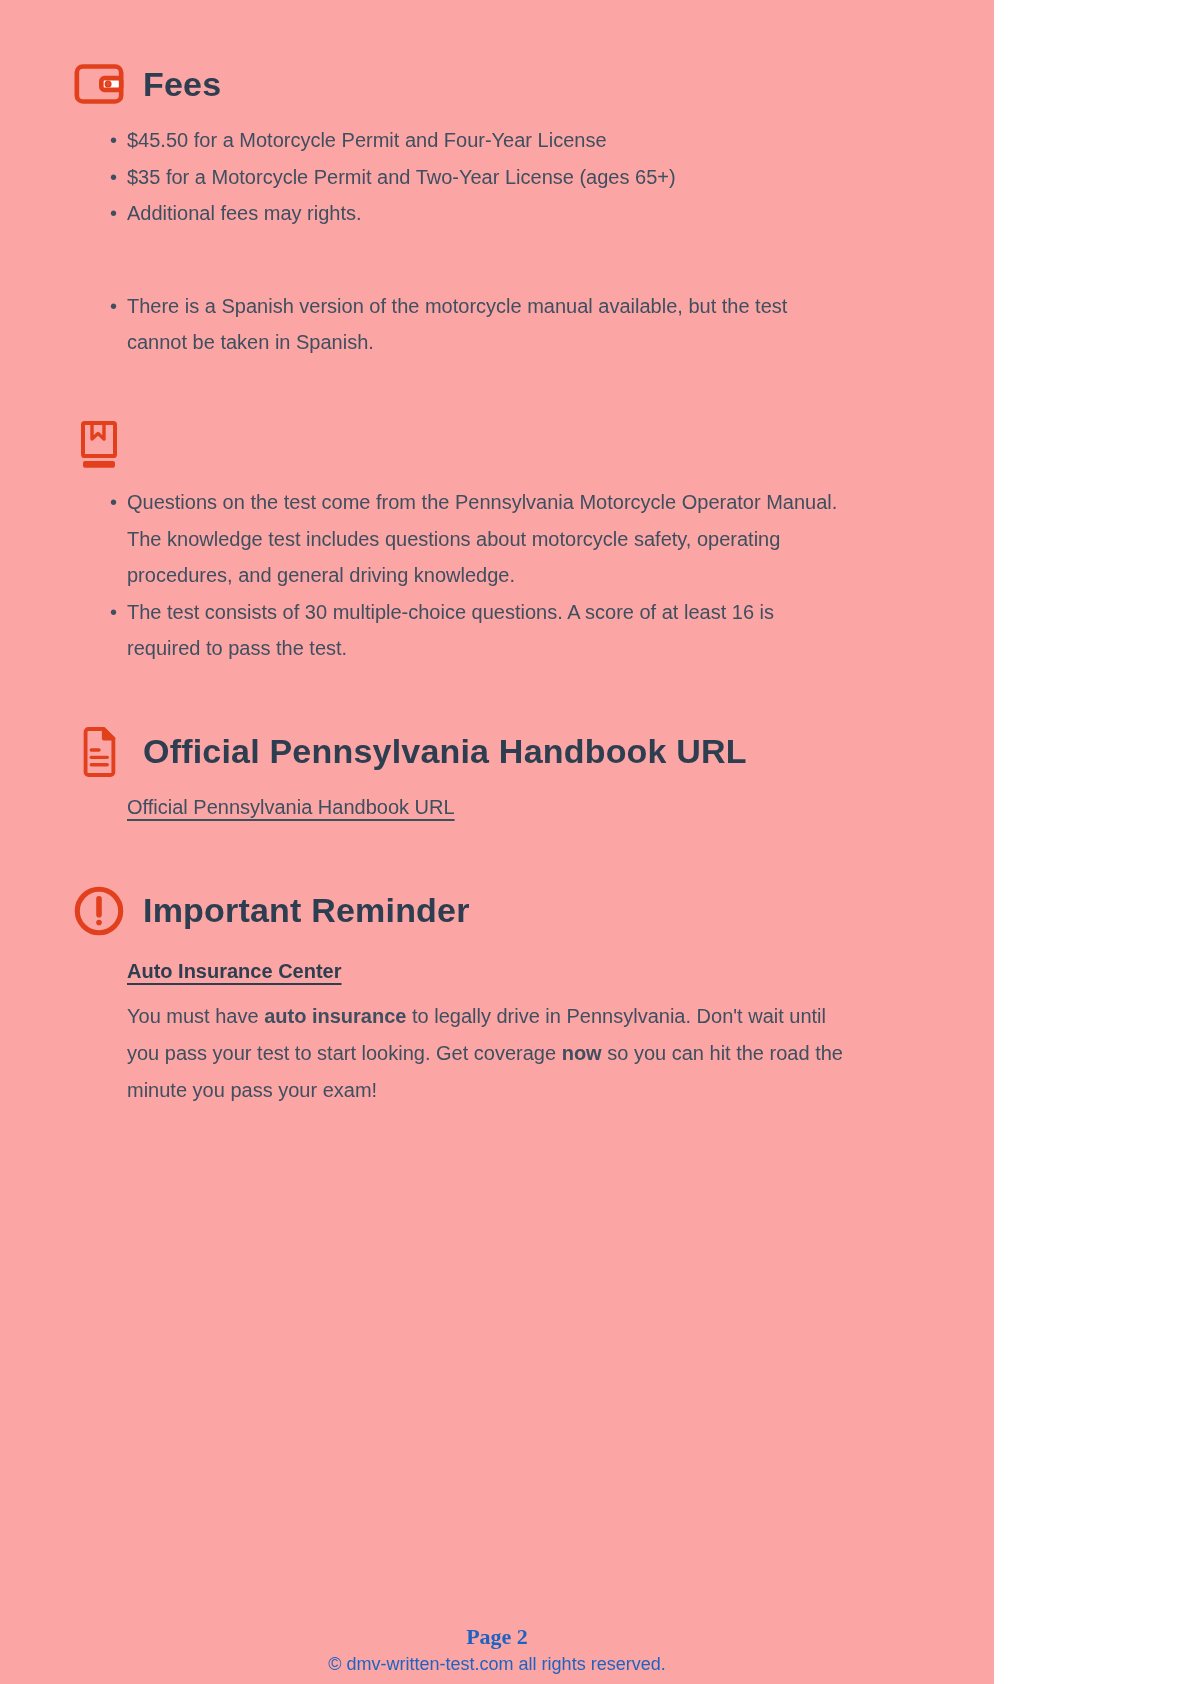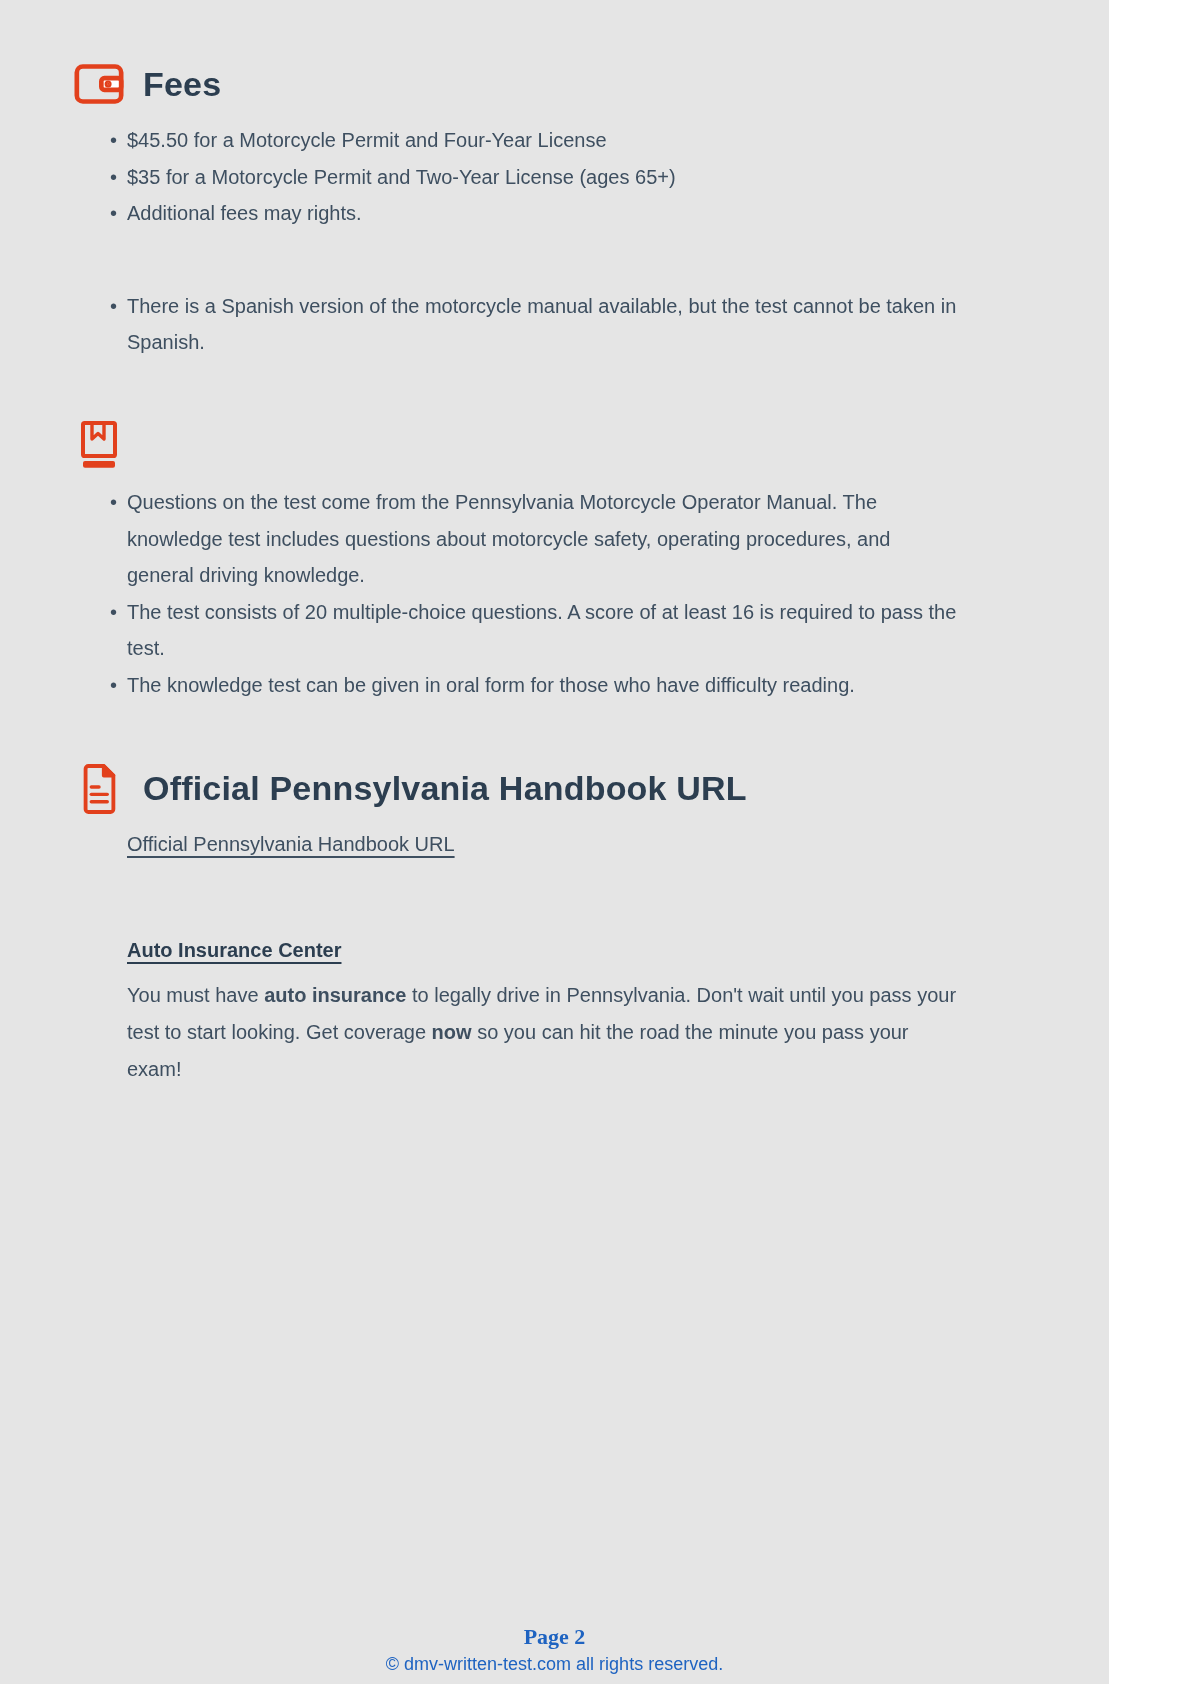--- a/index.html
+++ b/index.html
@@ -5,23 +5,23 @@
   :root{
     --accent:#E2401C;
     --heading:#2C3E50;
     --body:#3E4F60;
     --footer:#1E63C1;
   }
   *{box-sizing:border-box;}
   html,body{margin:0;padding:0;background:#fff;}
   .page{
     position:relative;
-    width:1109px;
+    width:994px;
     height:1684px;
-    background:#e5e5e5;
+    background:#fca5a5;
     overflow:hidden;
     font-family:"Liberation Sans","DejaVu Sans",sans-serif;
     color:var(--body);
   }
   .content{padding:55px 150px 0 70px;}
   .section{margin-top:56px;}
   .section:first-child{margin-top:0;}
   .section-header{display:flex;align-items:center;gap:15px;min-height:58px;}
   .icon{width:58px;height:58px;display:flex;align-items:center;justify-content:center;color:var(--accent);flex:0 0 auto;}
   .icon svg{display:block;}
@@ -72,22 +72,21 @@
         <span class="icon">
           <svg width="48" height="56" viewBox="0 0 24 28" fill="none" stroke="currentColor" stroke-width="2" stroke-linejoin="round" stroke-linecap="round">
             <rect x="4" y="2.5" width="16" height="16.5" rx="0.8"></rect>
             <path d="M8.5 2.5 V10.5 L11.5 7.8 L14.5 10.5 V2.5" stroke-width="1.7"></path>
             <rect x="4" y="21.5" width="16" height="3.4" rx="1" fill="currentColor" stroke="none"></rect>
           </svg>
         </span>
       </div>
       <ul class="bullets">
         <li>Questions on the test come from the Pennsylvania Motorcycle Operator Manual. The knowledge test includes questions about motorcycle safety, operating procedures, and general driving knowledge.</li>
-        <li>The test consists of 20 multiple-choice questions. A score of at least 16 is required to pass the test.</li>
-        <li>The knowledge test can be given in oral form for those who have difficulty reading.</li>
+        <li>The test consists of 30 multiple-choice questions. A score of at least 16 is required to pass the test.</li>
       </ul>
     </div>
 
     <div class="section">
       <div class="section-header">
         <span class="icon">
           <svg width="46" height="56" viewBox="0 0 24 28" fill="none" stroke="currentColor" stroke-width="2" stroke-linejoin="round" stroke-linecap="round">
             <path d="M5 3.5 A1.5 1.5 0 0 1 6.5 2 H14.5 L19.5 7 V24.5 A1.5 1.5 0 0 1 18 26 H6.5 A1.5 1.5 0 0 1 5 24.5 Z"></path>
             <path d="M14.5 2 V7 H19.5 Z" fill="currentColor"></path>
             <line x1="8" y1="13" x2="12" y2="13" stroke-width="1.8"></line>
@@ -96,20 +95,30 @@
           </svg>
         </span>
         <h2>Official Pennsylvania Handbook URL</h2>
       </div>
       <div class="section-body">
         <a class="doc-link">Official Pennsylvania Handbook URL</a>
       </div>
     </div>
 
     <div class="section">
+      <div class="section-header">
+        <span class="icon">
+          <svg width="56" height="56" viewBox="0 0 24 24" fill="none" stroke="currentColor" stroke-width="2.2" stroke-linecap="round">
+            <circle cx="12" cy="12" r="9.3"></circle>
+            <line x1="12" y1="6.8" x2="12" y2="13.6" stroke-width="2.4"></line>
+            <circle cx="12" cy="16.9" r="1.2" fill="currentColor" stroke="none"></circle>
+          </svg>
+        </span>
+        <h2>Important Reminder</h2>
+      </div>
       <div class="section-body" style="margin-top:0;">
         <a class="reminder-link">Auto Insurance Center</a>
       </div>
       <div class="section-body">
         <span>You must have </span><span class="bold">auto insurance</span><span> to legally drive in Pennsylvania. Don't wait until you pass your test to start looking. Get coverage </span><span class="bold">now</span><span> so you can hit the road the minute you pass your exam!</span>
       </div>
     </div>
 
   </div>
 

